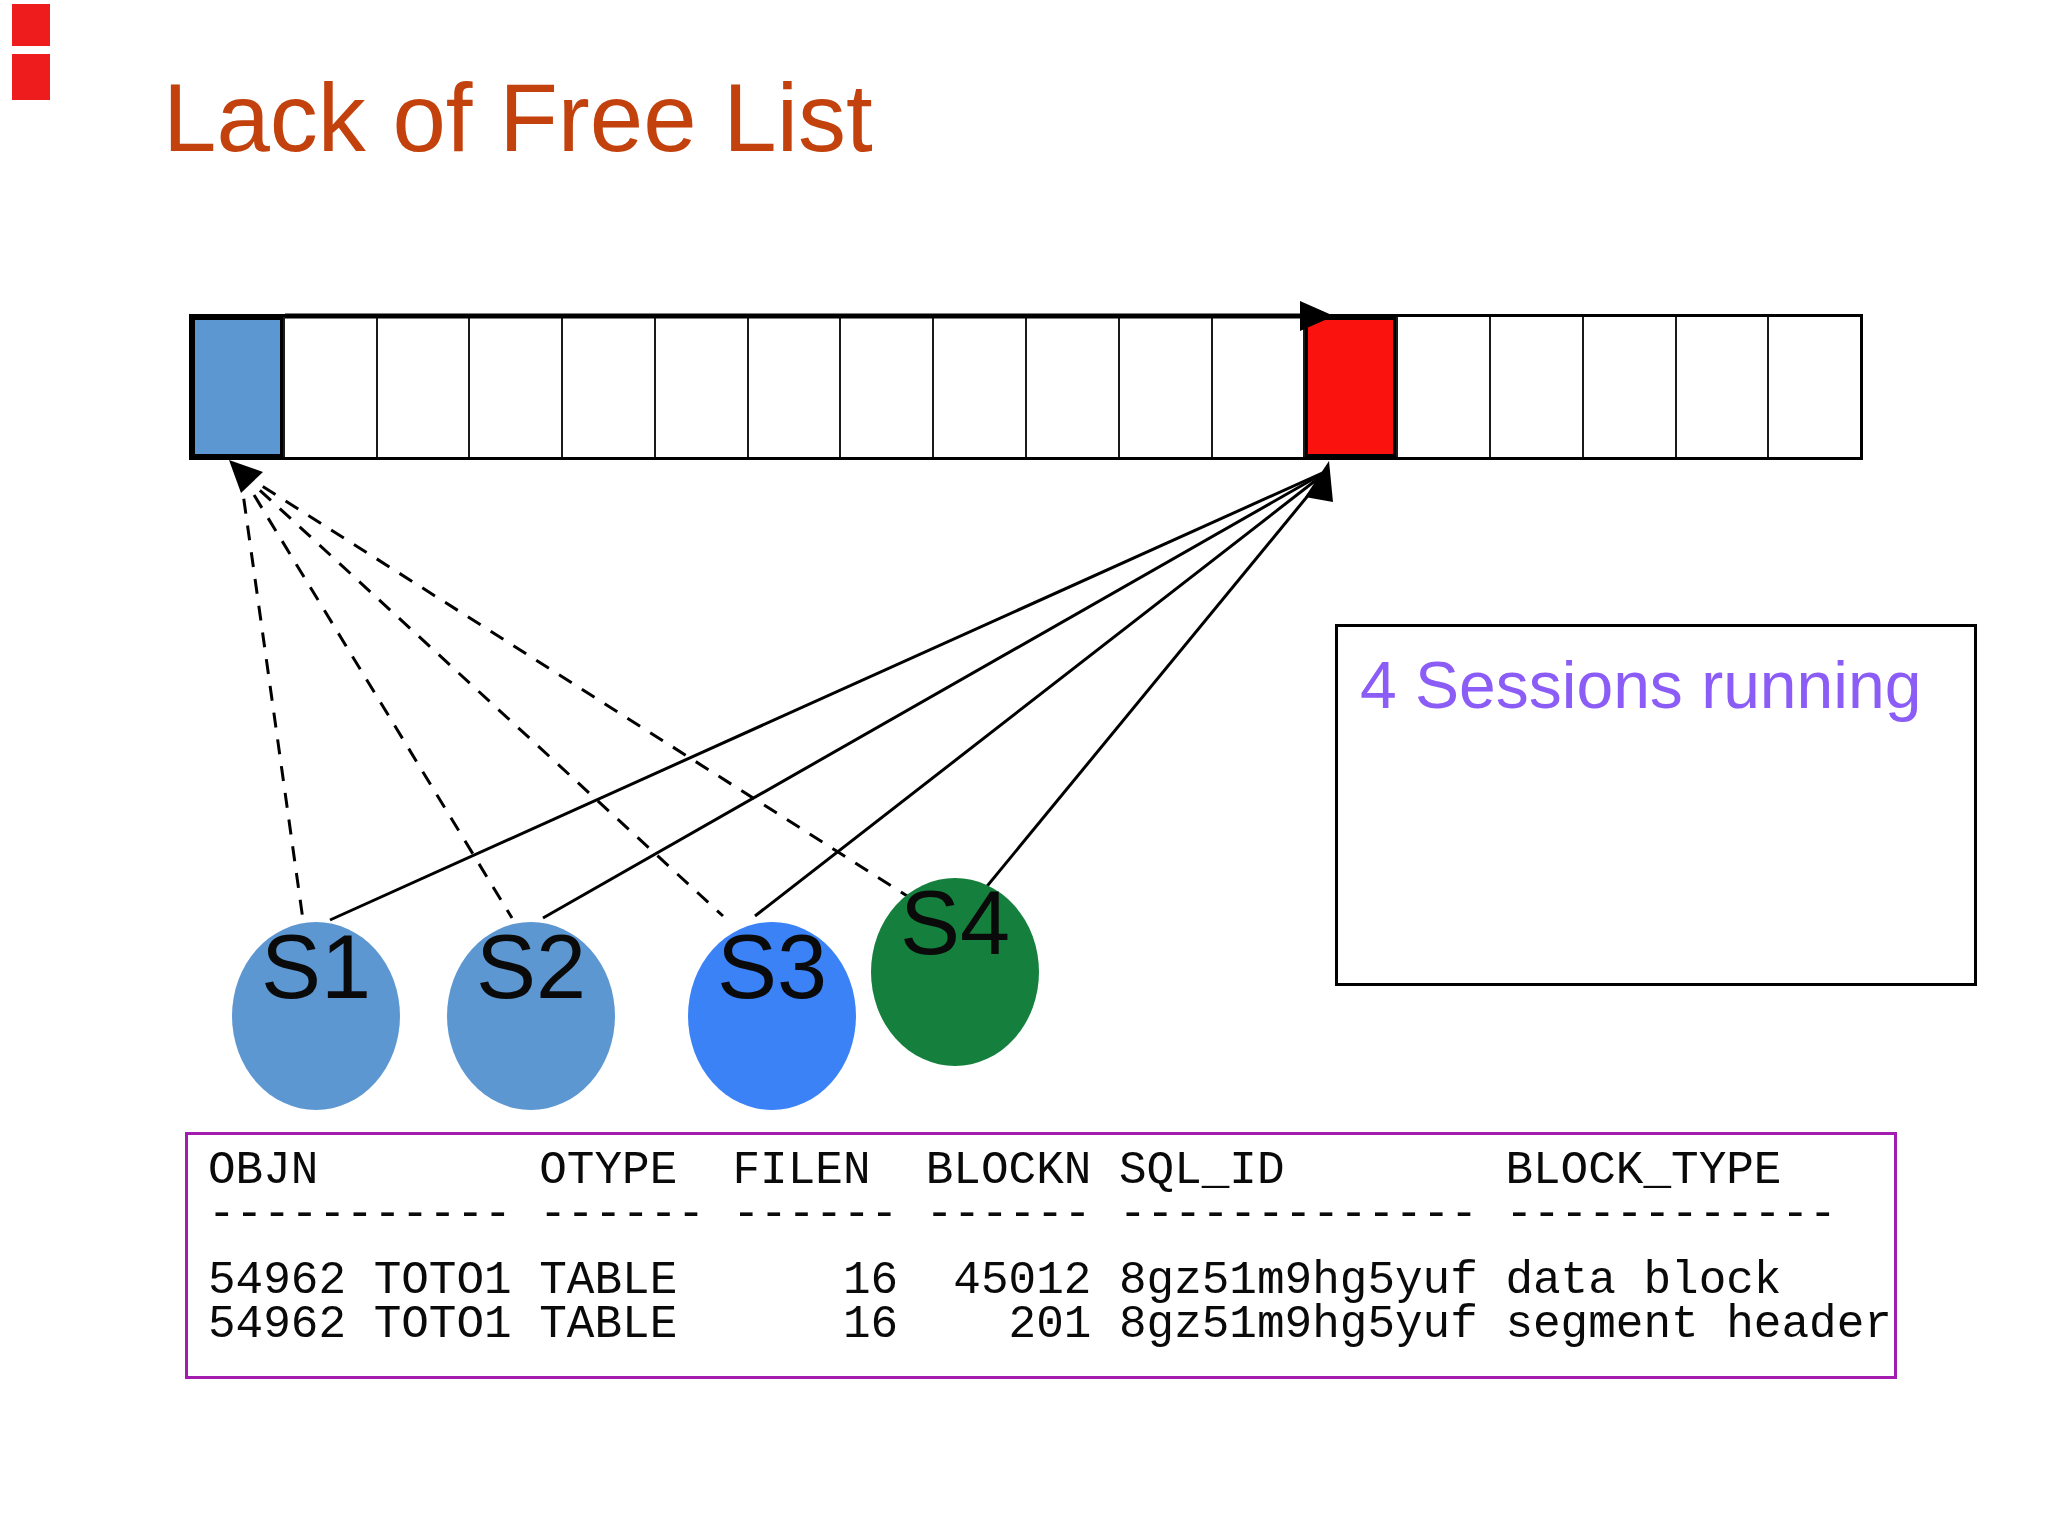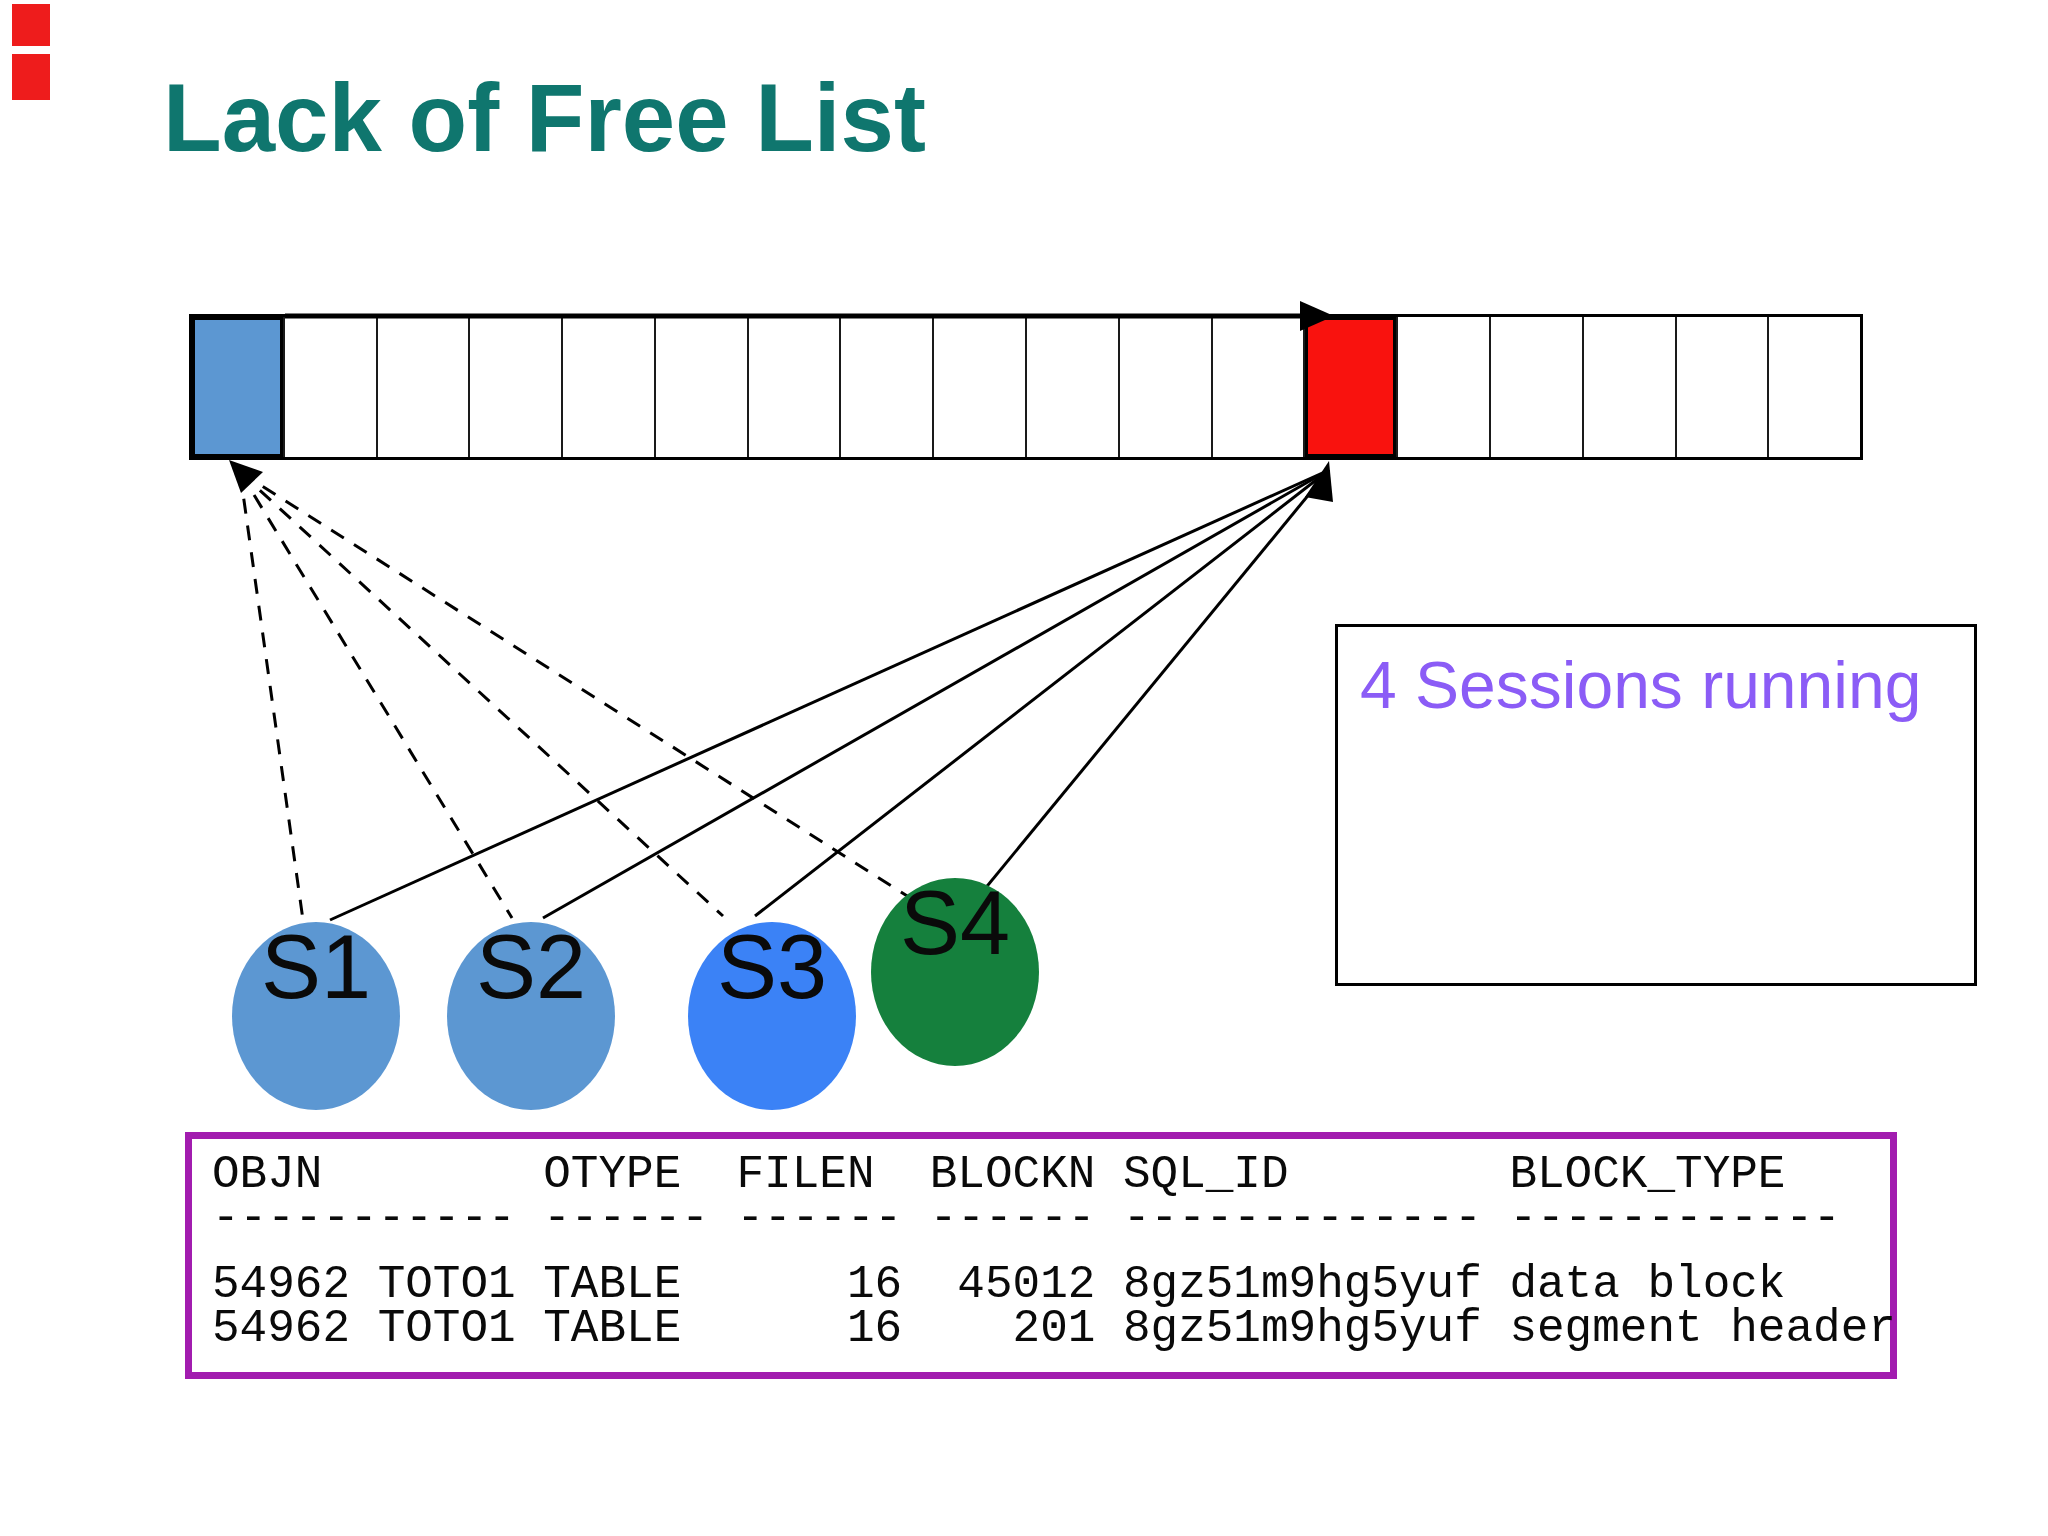--- a/index.html
+++ b/index.html
@@ -11,21 +11,21 @@
     overflow:hidden;
   }
   
   .corner-mark{position:absolute;left:12px;width:38px;background:#ee1c1c;}
   .corner-mark.m1{top:4px;height:42px;}
   .corner-mark.m2{top:54px;height:46px;}
 
   
   .page-title{
     position:absolute;left:163px;top:60px;margin:0;
-    font-size:96px;font-weight:700;color:#0f766e;line-height:1.2;
+    font-size:96px;font-weight:400;color:#c2410c;line-height:1.2;
     letter-spacing:0;
   }
 
   
   .segment-bar{
     position:absolute;left:189px;top:314px;width:1674px;height:146px;
     border:3px solid #000;box-sizing:border-box;
     display:flex;background:#fff;
   }
   .segment-cell{flex:1 1 0;border-right:2px solid #1a1a1a;box-sizing:border-box;background:transparent;}
@@ -52,21 +52,21 @@
     font-size:66px;line-height:86px;color:#8b5cf6;white-space:pre;
   }
   .code-line{
     margin:0;padding-left:120px;
     font-size:66px;line-height:86px;white-space:pre;
   }
 
   
   .output-box{
     position:absolute;left:185px;top:1132px;width:1712px;height:247px;
-    border:7px solid #a21caf;box-sizing:border-box;background:#fff;
+    border:3px solid #a21caf;box-sizing:border-box;background:#fff;
     padding:14px 0 0 20px;
   }
   .output-line{
     font-family:"Liberation Mono","DejaVu Sans Mono",monospace;
     font-size:46px;line-height:44px;color:#0a0a0a;white-space:pre;
   }
   .output-line.sep{margin-bottom:22px;}
 </style>
 </head>
 <body>

